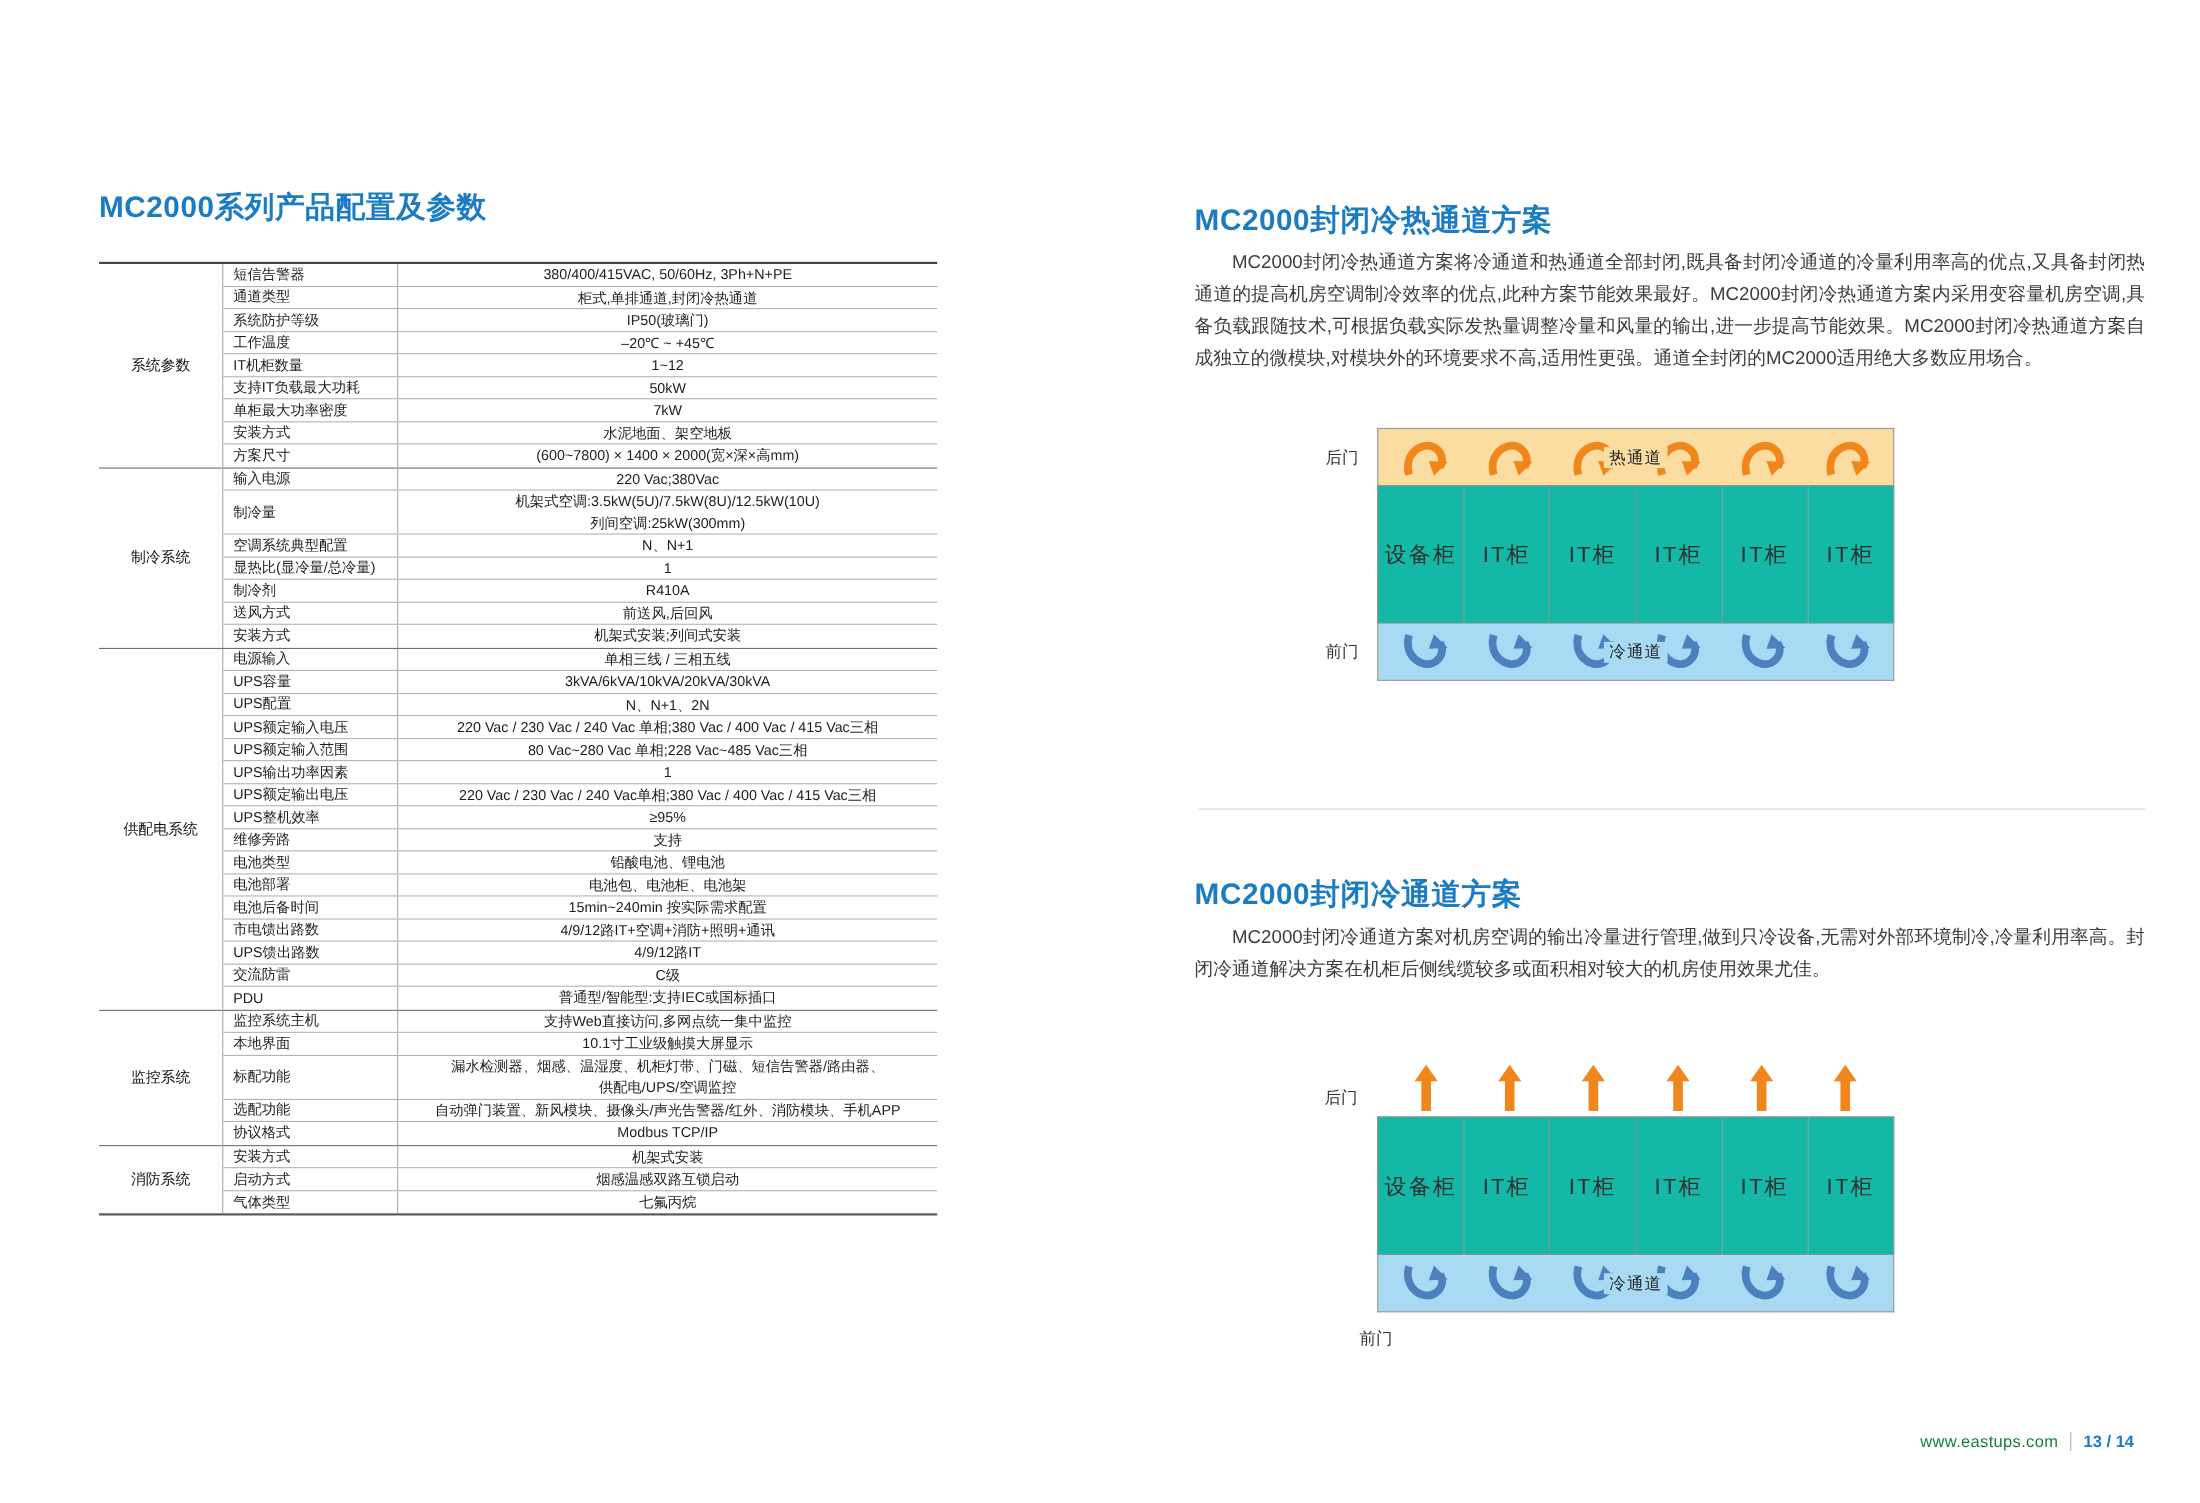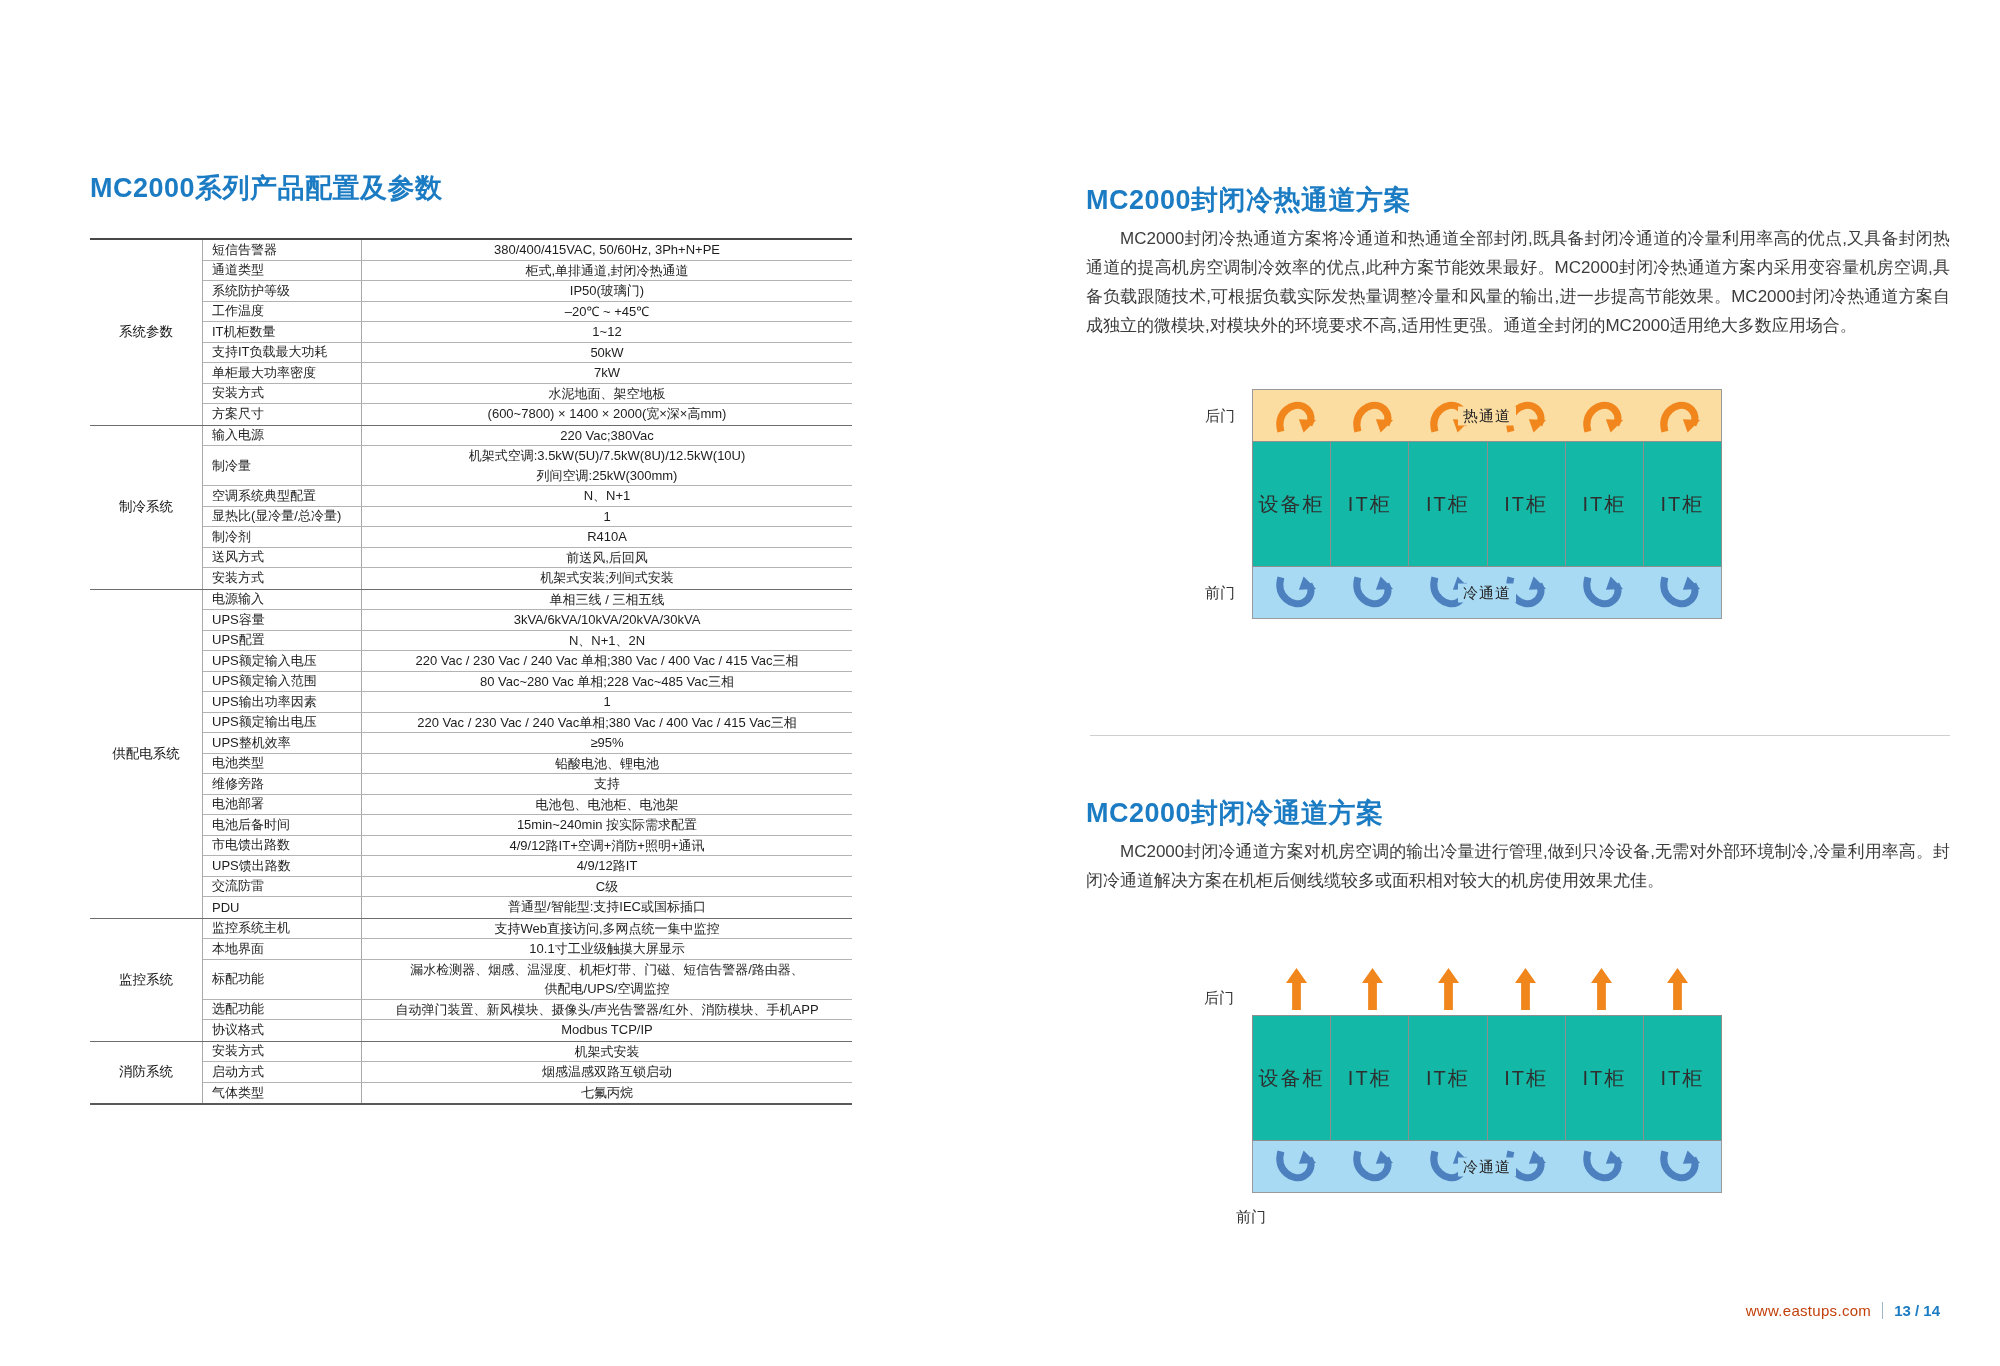--- a/index.html
+++ b/index.html
@@ -46,21 +46,21 @@
   .cab-cell:first-child{border-left:1px solid #8f8f8f}
   .door{position:absolute;right:100%;top:50%;transform:translateY(-50%);margin-right:18px;font-size:15px;color:#333;white-space:nowrap}
   .exhaust-row{position:relative;height:50px;display:flex;justify-content:space-around;align-items:flex-end;padding:0 6px;margin-bottom:3px}
   .exhaust-row span{display:flex}
   .exhaust-row svg{width:21px;height:46px}
   .exhaust-row .door{top:auto;bottom:4px;transform:none}
   .front-below{margin-top:15px;margin-left:-16px;font-size:15px;color:#333;width:max-content}
 
   
   #footer{position:absolute;right:60px;top:1302px;display:flex;align-items:center;gap:11px;font-size:15px}
-  #footer .url{color:#c2410c;letter-spacing:.3px}
+  #footer .url{color:#15803d;letter-spacing:.3px}
   #footer .sep{width:1px;height:17px;background:#9fb6c6}
   #footer .pg{color:var(--accent,#1b7cc3);font-weight:bold}
 </style>
 </head>
 <body>
 
 <h1 id="left-title" class="abs title">MC2000系列产品配置及参数</h1>
 
 <div id="spec-table" class="abs">
     <div class="tsection">
@@ -215,29 +215,29 @@
             <div>220 Vac / 230 Vac / 240 Vac单相;380 Vac / 400 Vac / 415 Vac三相</div>
           </div>
         </div>
         <div class="trow">
           <div class="tparam">UPS整机效率</div>
           <div class="tvalue">
             <div>≥95%</div>
           </div>
         </div>
         <div class="trow">
+          <div class="tparam">维修旁路</div>
+          <div class="tvalue">
+            <div>支持</div>
+          </div>
+        </div>
+        <div class="trow">
           <div class="tparam">电池类型</div>
           <div class="tvalue">
             <div>铅酸电池、锂电池</div>
-          </div>
-        </div>
-        <div class="trow">
-          <div class="tparam">维修旁路</div>
-          <div class="tvalue">
-            <div>支持</div>
           </div>
         </div>
         <div class="trow">
           <div class="tparam">电池部署</div>
           <div class="tvalue">
             <div>电池包、电池柜、电池架</div>
           </div>
         </div>
         <div class="trow">
           <div class="tparam">电池后备时间</div>

